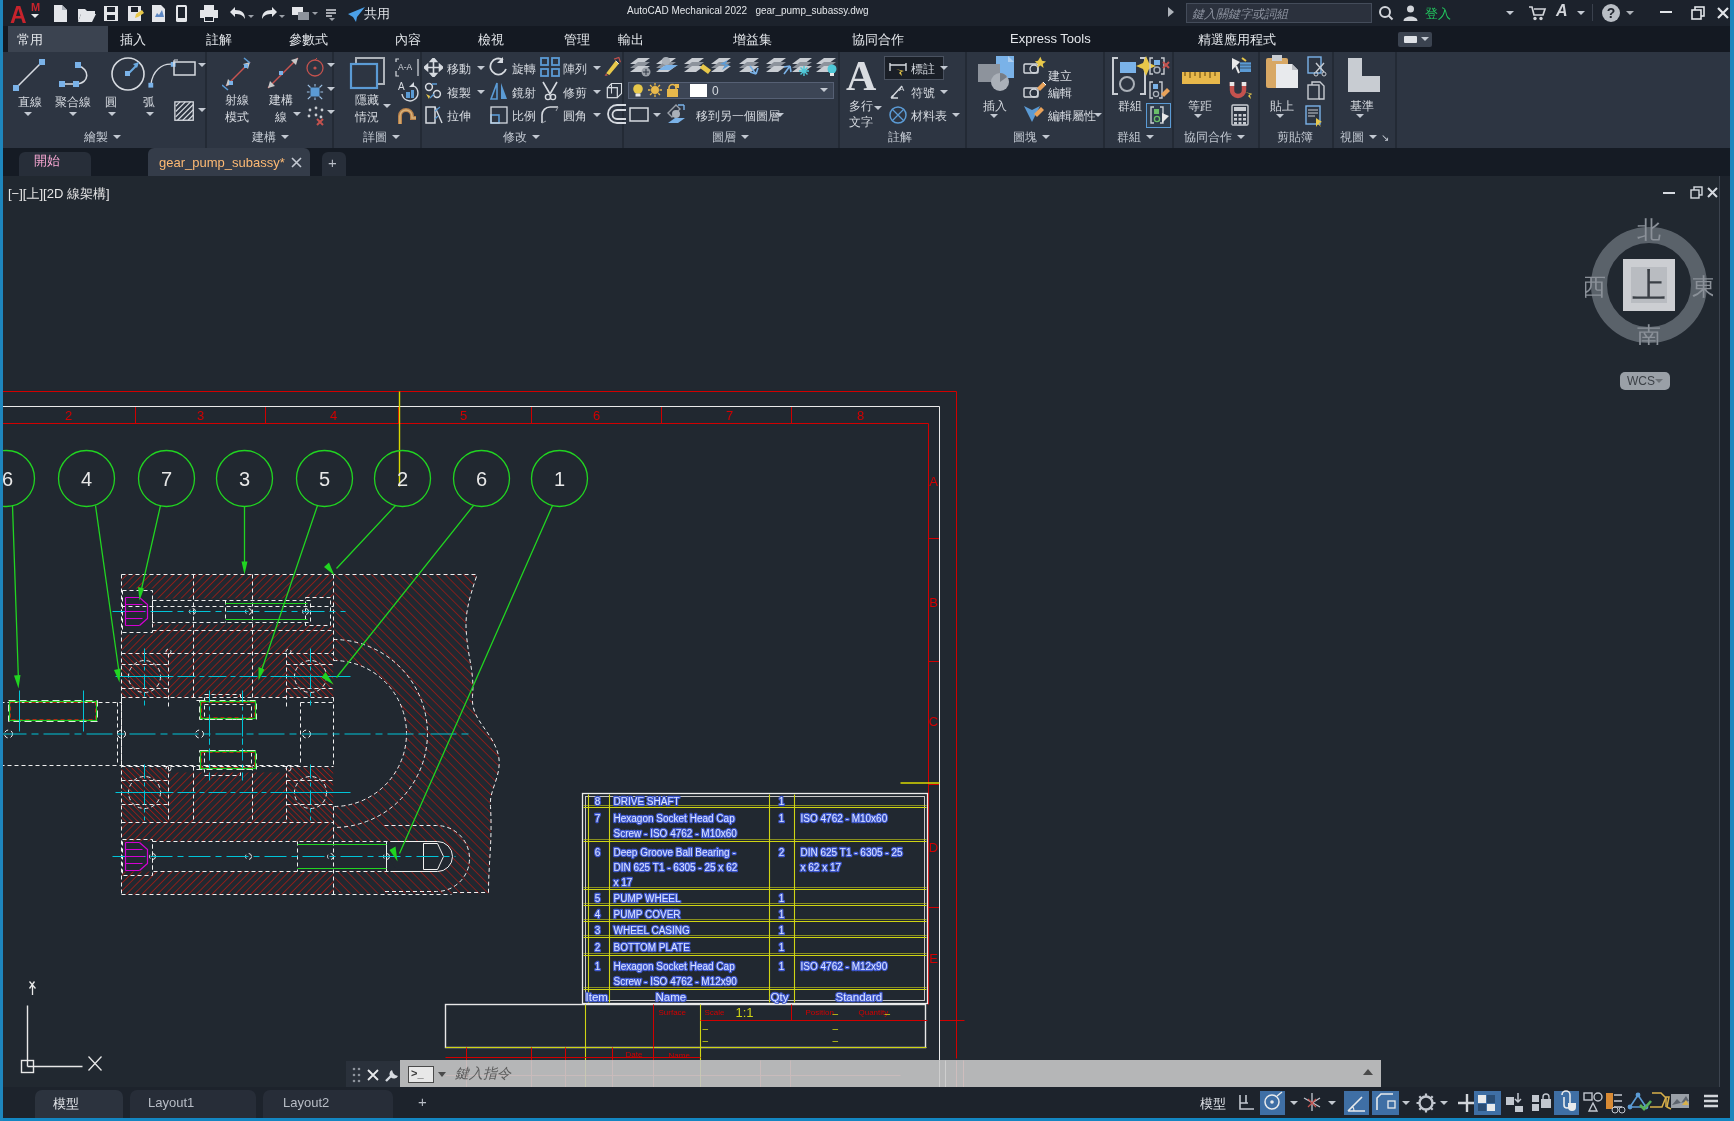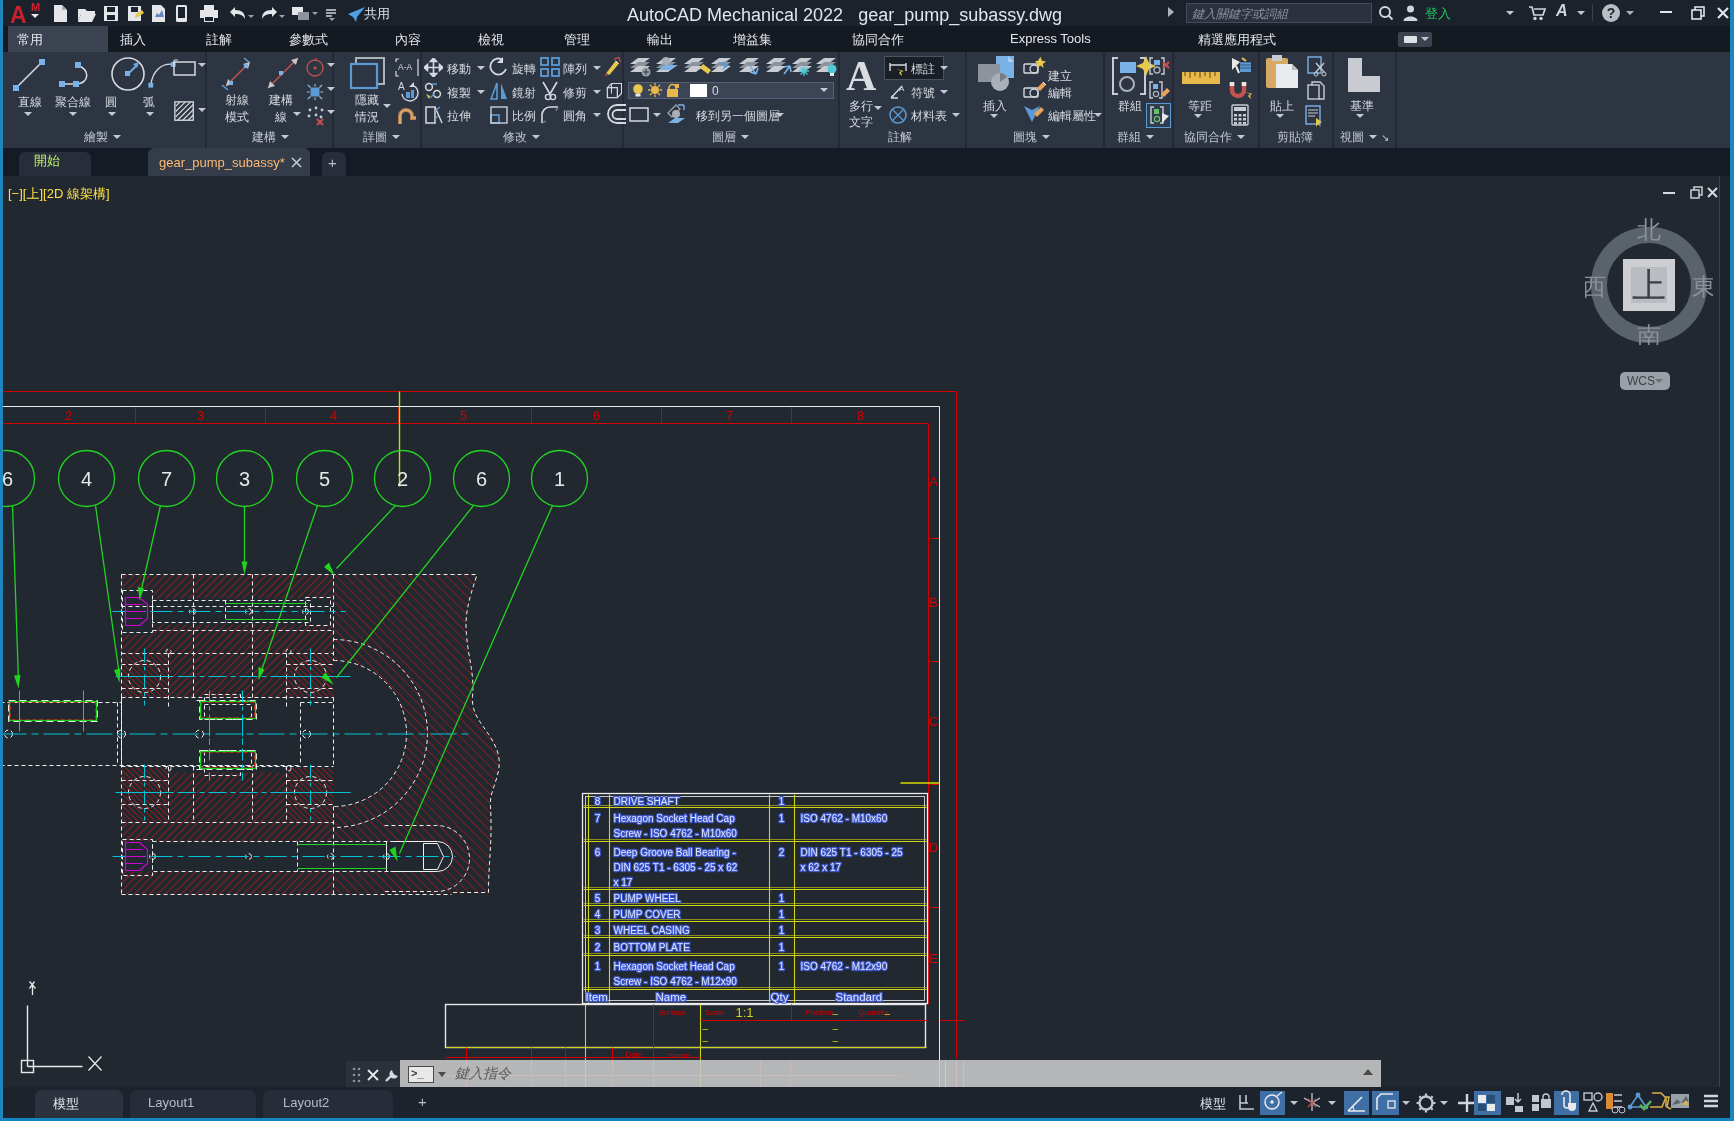--- a/index.html
+++ b/index.html
@@ -63,21 +63,21 @@
 
       <rect x="240" y="3" width="11" height="8" fill="#e4e6ea"></rect>
         <rect x="246" y="8" width="11" height="8" fill="#8d939c"></rect>
       <path d="M260,8 l3,3 3,-3 z" fill="#9ba0a8"></path>
       <path d="M274,6 h10 M274,9 h10 M274,12 h6" stroke="#d2d5da" stroke-width="1.5" fill="none"></path>
       <path d="M277,14 l3,3 3,-3 z" fill="#9ba0a8"></path>
 
       <path d="M296,10 l17,-7 -8,10 -1,5 -3,-5 z" fill="#4ba0e8"></path>
     </svg>
     <div class="ab" style="left:364px;top:5px;color:#dfe2e7;font-size:13px">共用</div>
-    <div class="ab" style="left:627px;top:5px;color:#e2e5e9;font-size:18px">AutoCAD Mechanical 2022&nbsp;&nbsp;&nbsp;gear_pump_subassy.dwg</div>
+    <div class="ab" style="left:627px;top:5px;color:#e2e5e9;font-size:10px">AutoCAD Mechanical 2022&nbsp;&nbsp;&nbsp;gear_pump_subassy.dwg</div>
 
     <div class="ab" style="left:1168px;top:7px;width:0;height:0;border-top:5px solid transparent;border-bottom:5px solid transparent;border-left:6px solid #aeb3ba"></div>
     <div class="ab" style="left:1186px;top:3px;width:186px;height:20px;background:#2b313d;border:1px solid #444c5a"></div>
     <div class="ab" style="left:1192px;top:6px;color:#8d93a0;font-size:12px;font-style:italic">鍵入關鍵字或詞組</div>
     <svg class="ab" style="left:1378px;top:5px" width="16" height="16">
         <circle cx="7" cy="7" r="5" fill="none" stroke="#d2d5da" stroke-width="2"></circle>
         <path d="M10.5,10.5 l4,4" stroke="#d2d5da" stroke-width="2"></path>
       </svg>
     <svg class="ab" style="left:1402px;top:4px" width="17" height="17">
         <circle cx="8.5" cy="5" r="3.5" fill="#d2d5da"></circle>
@@ -109,21 +109,21 @@
   </div>
   <div class="ab" id="tabrow">
     <div class="ab" style="left:8px;top:0;width:100px;height:26px;background:#3b4350"></div>
     <div class="ab tabtxt" style="left:17px;top:5px">常用</div>
     <div class="ab tabtxt" style="left:120px;top:5px">插入</div>
     <div class="ab tabtxt" style="left:206px;top:5px">註解</div>
     <div class="ab tabtxt" style="left:289px;top:5px">參數式</div>
     <div class="ab tabtxt" style="left:395px;top:5px">內容</div>
     <div class="ab tabtxt" style="left:478px;top:5px">檢視</div>
     <div class="ab tabtxt" style="left:564px;top:5px">管理</div>
-    <div class="ab tabtxt" style="left:647px;top:5px">輸出</div>
+    <div class="ab tabtxt" style="left:618px;top:5px">輸出</div>
     <div class="ab tabtxt" style="left:733px;top:5px">增益集</div>
     <div class="ab tabtxt" style="left:852px;top:5px">協同合作</div>
     <div class="ab tabtxt" style="left:1010px;top:5px">Express Tools</div>
     <div class="ab tabtxt" style="left:1198px;top:5px">精選應用程式</div>
     <div class="ab" style="left:1398px;top:6px;width:34px;height:15px;background:#3b4350;border-radius:2px"></div>
     <div class="ab" style="left:1404px;top:10px;width:13px;height:7px;background:#dfe2e7;border-radius:1px"></div>
     <div class="ab arr" style="left:1421px;top:11px"></div>
   </div>
   <div class="ab" id="ribbon">
     <div class="ab" style="left:0;top:52px;width:1734px;height:96px;background:#2d3542"></div>
@@ -536,21 +536,21 @@
     </svg>
 
     <svg class="ic" style="left:1344px;top:54px" width="40" height="42" viewBox="0 0 40 42">
       <path d="M4,4 h14 v18 h18 v16 h-32 z" fill="#c8ccd2"></path>
     </svg>
     <div class="itxt" style="left:1350px;top:98px">基準</div>
     <div class="arr" style="left:1356px;top:114px"></div>
   </div>
   <div class="ab" id="filetabs">
     <div class="ab" style="left:19px;top:4px;width:72px;height:24px;background:#272e39;border-radius:6px 6px 0 0"></div>
-    <div class="ab" style="left:34px;top:4px;color:#bef264;font-size:13px">開始</div>
+    <div class="ab" style="left:34px;top:4px;color:#f9a8d4;font-size:13px">開始</div>
     <div class="ab" style="left:148px;top:0;width:162px;height:28px;background:#343c49;border-radius:6px 6px 0 0"></div>
     <div class="ab" style="left:159px;top:7px;color:#fdba74;font-size:13px">gear_pump_subassy*</div>
     <svg class="ab" style="left:291px;top:9px" width="11" height="11">
         <path d="M1,1 L10,10 M10,1 L1,10" stroke="#c3c9d2" stroke-width="1.6"></path>
       </svg>
     <div class="ab" style="left:322px;top:4px;width:24px;height:24px;background:#272e39;border-radius:6px 6px 0 0"></div>
     <div class="ab" style="left:328px;top:6px;color:#b8bdc6;font-size:15px">+</div>
   </div>
   <div class="ab" id="canvas">
     <svg class="ab" style="left:0;top:0" width="1710" height="911" viewBox="3 176 1710 911">
@@ -847,21 +847,21 @@
     </svg>
 
     <div class="ab" style="left:1660px;top:16px;width:12px;height:2px;background:#d6dae0"></div>
     <svg class="ab" style="left:1687px;top:10px" width="13" height="13">
         <rect x="4" y="1" width="8" height="8" fill="none" stroke="#d6dae0" stroke-width="1.4"></rect>
         <rect x="1" y="4" width="8" height="8" fill="#212830" stroke="#d6dae0" stroke-width="1.4"></rect>
       </svg>
     <svg class="ab" style="left:1703px;top:10px" width="13" height="13">
         <path d="M2,2 L11,11 M11,2 L2,11" stroke="#d6dae0" stroke-width="2"></path>
       </svg>
-    <div class="ab" style="left:5px;top:9px;color:#fde047;font-size:13px">[−][上][2D 線架構]</div>
+    <div class="ab" style="left:5px;top:9px;color:#e5e5e5;font-size:13px">[−][上][2D 線架構]</div>
 
     <svg class="ab" style="left:1582px;top:41px" width="128" height="128" viewBox="0 0 128 128">
       <circle cx="64" cy="68" r="50" fill="none" stroke="#5e656e" stroke-width="16" opacity=".95"></circle>
       <rect x="38" y="42" width="52" height="52" fill="#ccced2"></rect>
       <rect x="46" y="50" width="36" height="36" fill="#b9bcc1"></rect>
       <text x="64" y="80" text-anchor="middle" font-size="34" fill="#3a3f46" font-family="Liberation Sans">上</text>
       <text x="64" y="21" text-anchor="middle" font-size="24" fill="#8b9199" font-family="Liberation Sans">北</text>
       <text x="64" y="127" text-anchor="middle" font-size="24" fill="#8b9199" font-family="Liberation Sans">南</text>
       <text x="9" y="78" text-anchor="middle" font-size="24" fill="#8b9199" font-family="Liberation Sans">西</text>
       <text x="119" y="78" text-anchor="middle" font-size="24" fill="#8b9199" font-family="Liberation Sans">東</text>

